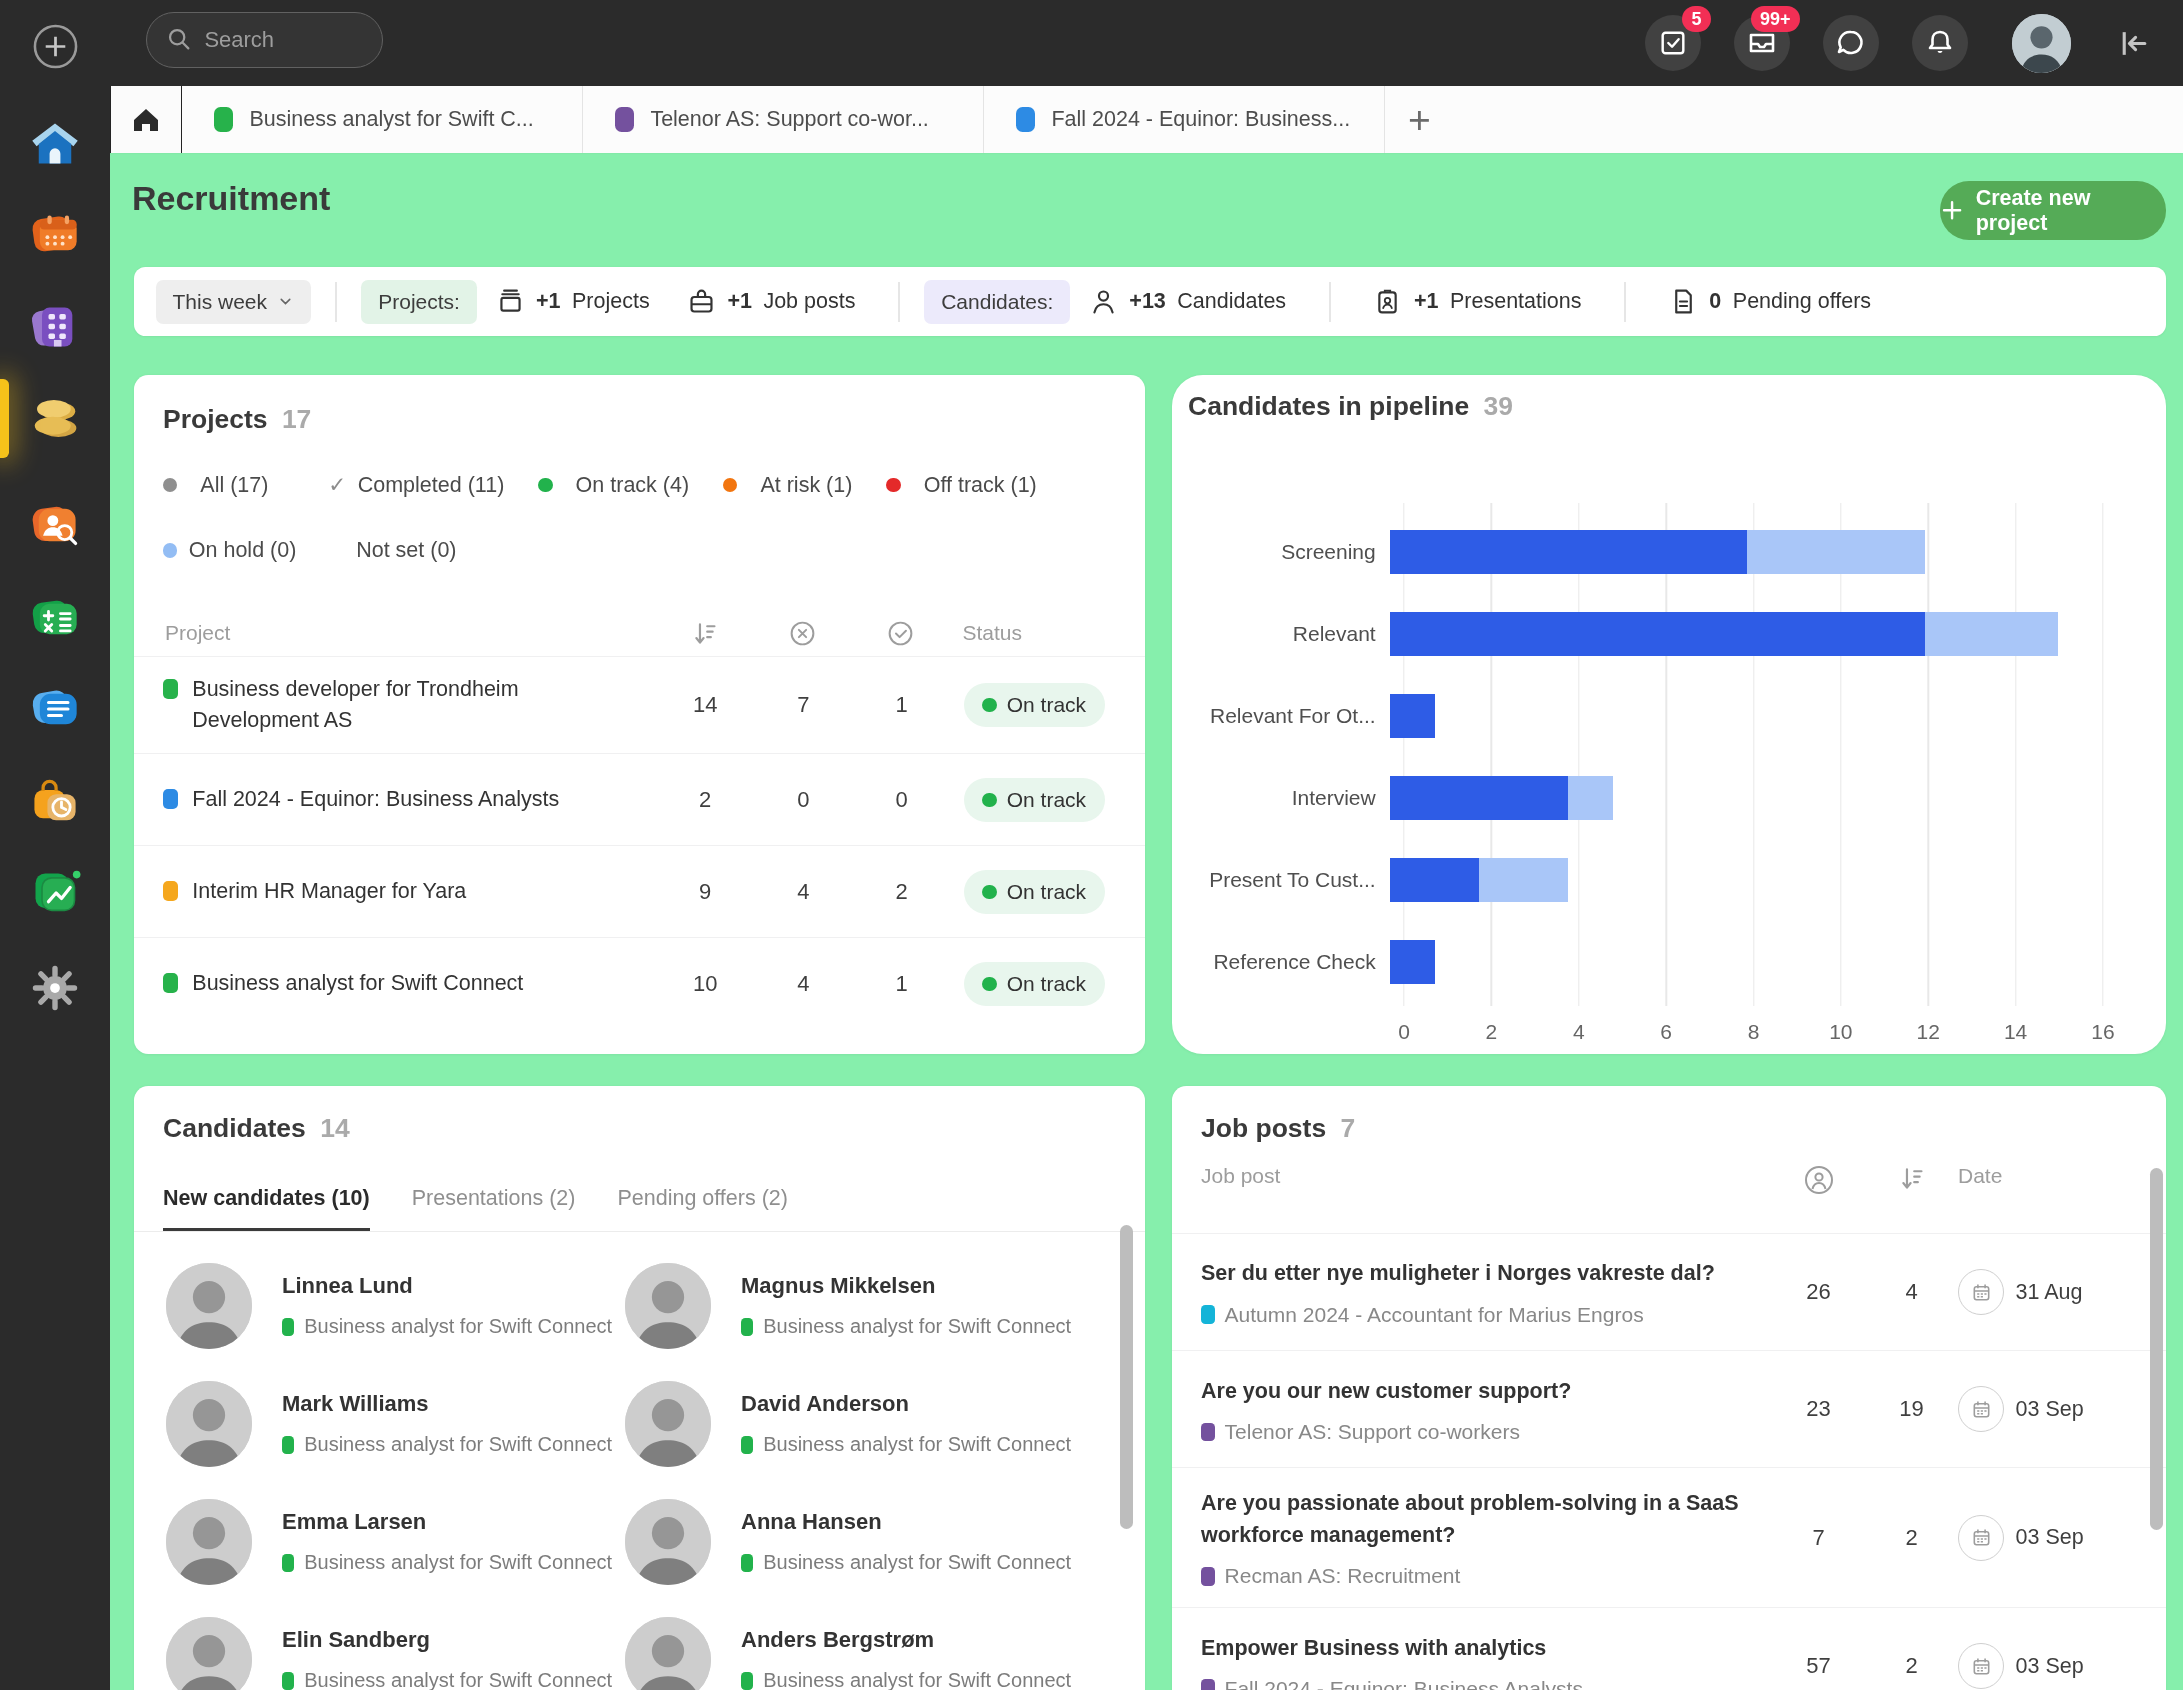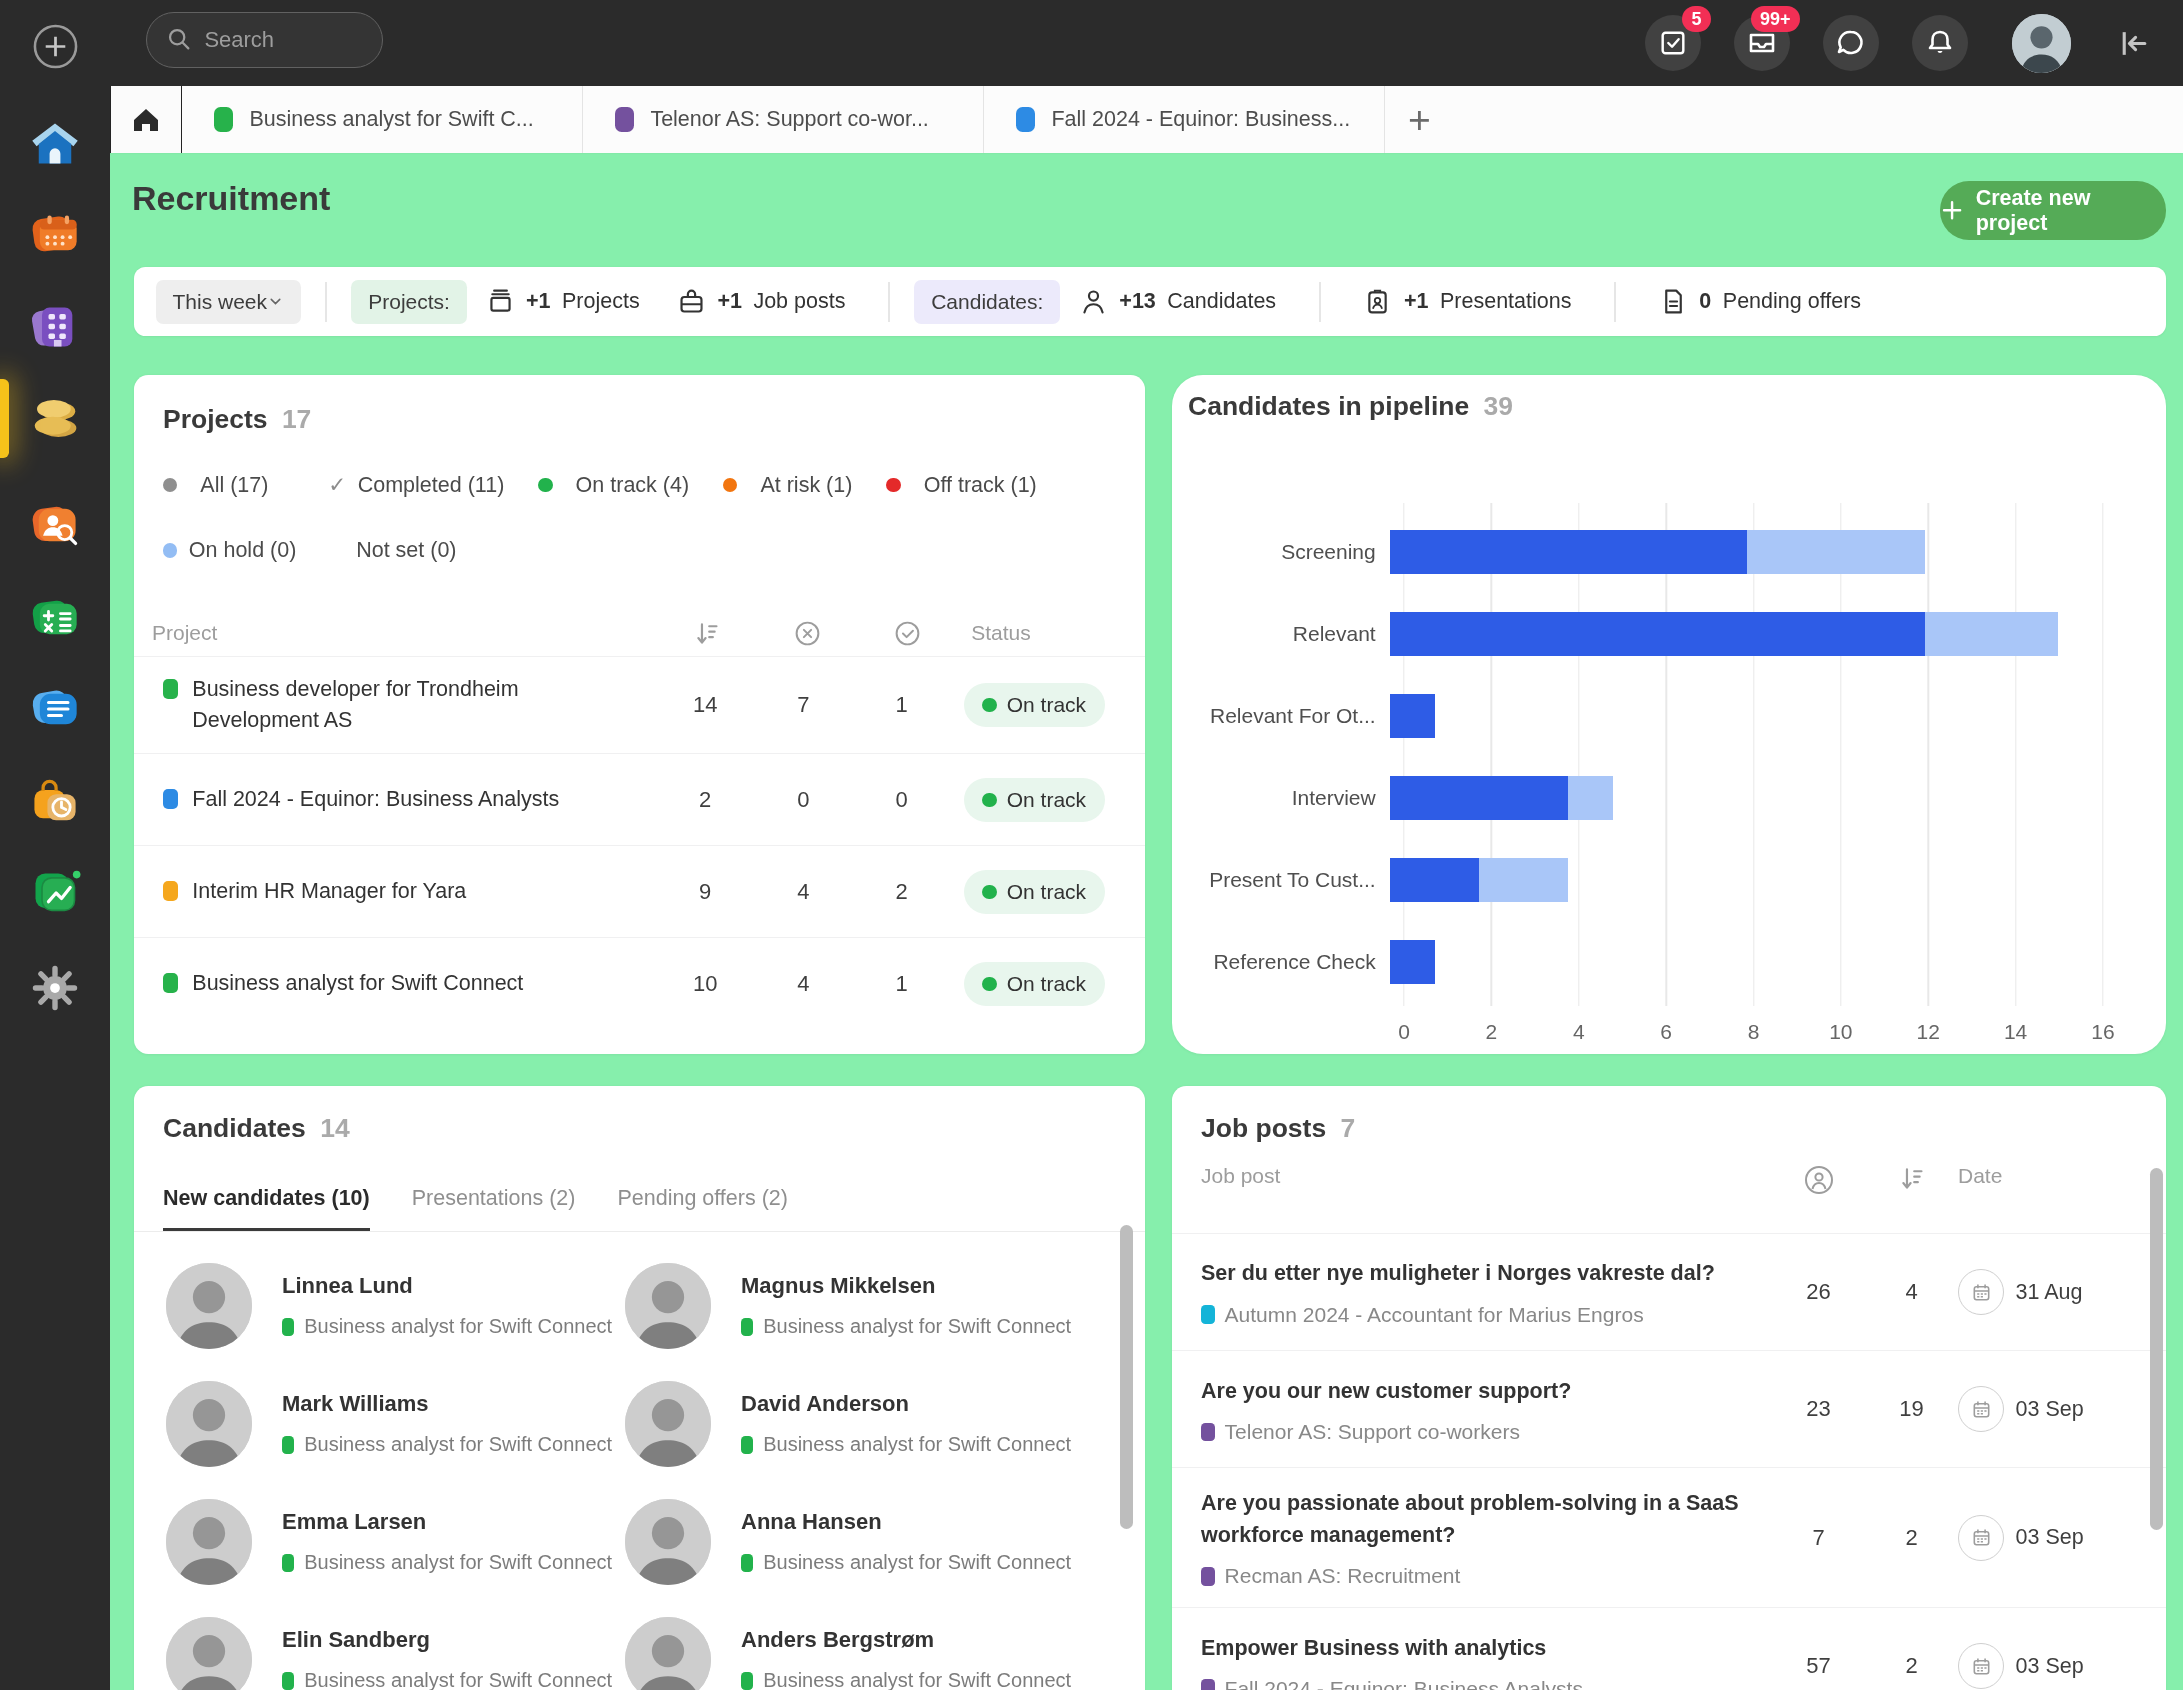--- a/index.html
+++ b/index.html
@@ -32,39 +32,39 @@
   .tab-sq{width:19.4px;height:25px;border-radius:6.5px;flex:none;}
   .tab span{font-size:21.5px;color:#4d4d4d;white-space:nowrap;overflow:hidden;}
   .tab-plus{width:69px;display:flex;align-items:center;justify-content:center;color:#6b6b6b;font-size:39px;font-weight:300;}
   
   .pagetitle{position:absolute;left:132px;top:179px;font-size:34px;font-weight:bold;color:#3a3a3a;}
   .create-btn{position:absolute;left:1940px;top:181px;width:226px;height:59px;background:#55ab57;border-radius:29px;
               display:flex;align-items:center;justify-content:center;gap:11.5px;color:#fff;font-size:21.5px;font-weight:bold;}
   
   .filterbar{position:absolute;left:134px;top:267px;width:2032px;height:69px;background:#fff;border-radius:11.5px;
              box-shadow:0 0.7px 2.2px rgba(0,0,0,.05);display:flex;align-items:center;padding:0 21.5px;box-sizing:border-box;}
-  .pill{height:44px;border-radius:7.2px;display:flex;align-items:center;padding:0 17px;font-size:21px;color:#3d3d3d;}
+  .pill{height:44px;border-radius:7.2px;display:flex;align-items:center;padding:0 17px;font-size:21px;color:#3d3d3d;gap:10px;}
   .pill.grey{background:#eeeeee;}
   .pill.green{background:#e2f3e7;}
   .pill.purple{background:#eceafb;}
   .fdiv{width:1.4px;height:40px;background:#e6e6e6;margin:0 24.4px;}
   .fitem{display:flex;align-items:center;gap:11.5px;font-size:21.5px;color:#333;margin:0 18.6px;}
   .fitem b{font-weight:bold;}
   
   .card{position:absolute;background:#fff;border-radius:14.3px;box-shadow:0 0.7px 2.9px rgba(0,0,0,.05);box-sizing:border-box;}
   .card-title{font-size:26.5px;font-weight:bold;color:#3a3a3a;}
   .card-count{font-size:26.5px;font-weight:bold;color:#aaaaaa;margin-left:14.3px;}
   
   #projects{left:134px;top:375px;width:1011px;height:679px;padding:29px 0 0 0;}
   .pc-head{padding:0 29px;display:flex;align-items:baseline;}
   .pfilters{display:flex;flex-wrap:wrap;row-gap:32px;column-gap:34px;padding:0 29px;margin-top:37px;}
   .pfilter{display:flex;align-items:center;gap:11.5px;font-size:21.5px;color:#4b4b4b;position:relative;}
   .pfilter .mark{width:14.3px;height:14.3px;border-radius:50%;flex:none;}
   .pfilter .glyph{color:#8d8d8d;font-size:21.5px;}
-  .ptable-head{display:flex;align-items:center;margin-top:47px;padding:0 18px;height:46px;color:#9d9d9d;font-size:21px;}
+  .ptable-head{display:flex;align-items:center;margin-top:47px;padding:0 31px;height:46px;color:#9d9d9d;font-size:21px;}
   .col-name{width:512px;}
   .col-num{width:102px;display:flex;justify-content:center;align-items:center;}
   .col-status{width:158px;padding-left:13px;}
   .prow{display:flex;align-items:center;padding:17px 29px;min-height:57px;border-top:1.4px solid #f0f0f1;}
   .prow .pname{display:flex;gap:14.3px;align-items:flex-start;width:512px;box-sizing:border-box;}
   .prow .sq{width:15px;height:20px;border-radius:5px;flex:none;margin-top:5px;}
   .prow .nm{font-size:21.5px;color:#333;max-width:401px;line-height:1.45;}
   .prow .num{font-size:22px;color:#3f3f3f;}
   .status-pill{display:inline-flex;align-items:center;gap:10px;background:#e8f6ed;border-radius:23px;height:44px;
                padding:0 18.6px;font-size:21px;color:#333;}

